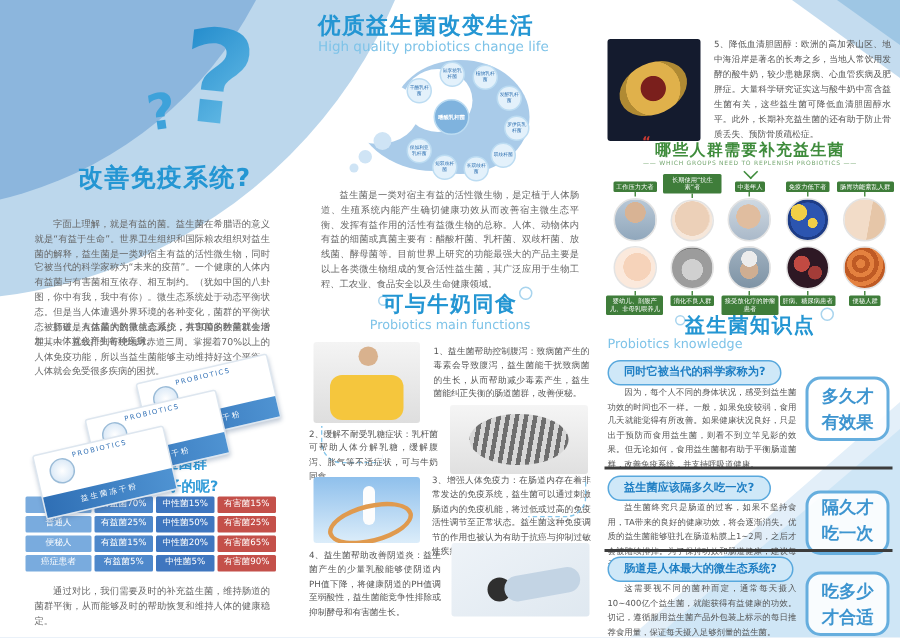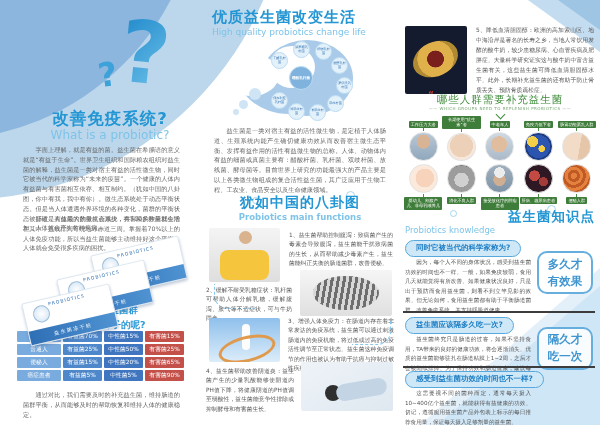--- a/index.html
+++ b/index.html
@@ -56,21 +56,21 @@
   .sw-hole{position:absolute;left:36px;top:6px;width:46px;height:42px;background:#fff;border-radius:50%;}
   .snode{position:absolute;width:17px;height:17px;border-radius:50%;background:#e3f1fb;border:0.5px solid #bcdcf2;
          color:#2d6fb0;font-size:3.2px;line-height:1.15;display:flex;align-items:center;justify-content:center;
          text-align:center;word-break:break-all;padding:1px;box-sizing:border-box;}
   .scenter{width:24px;height:24px;background:#7fb3de;color:#fff;font-size:3.6px;font-weight:bold;}
   .sdot{position:absolute;border-radius:50%;background:#cfe4f5;}
 
   .mid-intro{left:214px;top:126px;width:172px;}
 
   .func-title{left:210px;top:194px;width:180px;text-align:center;font-size:14px;}
-  .func-title-en{left:210px;top:212px;width:180px;text-align:center;font-size:8.5px;font-weight:bold;}
+  .func-title-en{left:210px;top:212px;width:180px;text-align:center;font-size:8.5px;}
   .deco{position:absolute;border:1px solid #a8d4ee;border-radius:50%;background:#fff;}
 
   .ftext{font-size:5.8px;line-height:1.62;color:#555;text-align:justify;}
   .img-ph{position:absolute;overflow:hidden;border-radius:2px;}
   .ph-yellow{background:linear-gradient(#f4f4f4,#dedede);}
   .ph-yellow::before{content:"";position:absolute;left:50%;top:6%;width:13px;height:13px;margin-left:-6px;border-radius:50%;background:#d9b28e;}
   .ph-yellow::after{content:"";position:absolute;left:15%;bottom:4%;width:70%;height:56%;border-radius:8px;background:#f5c63d;}
   .ph-stripe{background:linear-gradient(#f5f5f5,#e0e0e0);}
   .ph-stripe::before{content:"";position:absolute;left:14%;top:12%;width:72%;height:76%;border-radius:50%;
      background:repeating-linear-gradient(100deg,#6e6e6e 0 3px,#d8d8d8 3px 6px);}
@@ -81,21 +81,21 @@
   .ph-sleep::before{content:"";position:absolute;left:26%;top:46%;width:16px;height:16px;border-radius:50%;background:#2f2f2f;}
   .ph-sleep::after{content:"";position:absolute;left:38%;top:38%;width:55%;height:34%;border-radius:10px;background:#c3d4e4;transform:rotate(-10deg);}
   .ph-artery{background:#141b2e;}
   .ph-artery::before{content:"";position:absolute;left:12%;top:24%;width:76%;height:50%;border-radius:50%;transform:rotate(-25deg);
      background:radial-gradient(circle at 50% 50%, #7a1f1c 0 28%, #e0b14b 30% 62%, #b08a33 63%);}
 
   .dashline{position:absolute;border-color:#86c7ec;}
 
   
   .p5{left:476px;top:26px;width:118px;font-size:5.8px;line-height:1.72;}
-  .grp-title{left:405px;top:93px;width:190px;text-align:center;font-size:10.5px;font-weight:400;color:#3f8c3c;letter-spacing:1px;}
+  .grp-title{left:405px;top:93px;width:190px;text-align:center;font-size:10.5px;font-weight:700;color:#3f8c3c;letter-spacing:1px;}
   .grp-quote{left:428px;top:90px;font-size:9px;color:#cc3b33;font-weight:bold;}
   .grp-sub{left:405px;top:106px;width:190px;text-align:center;font-size:4px;color:#74a66f;letter-spacing:.5px;}
   .chev{left:497px;top:111px;width:6px;height:6px;border-right:1.5px solid #3f8c3c;border-bottom:1.5px solid #3f8c3c;transform:rotate(45deg);}
 
   .grid-row{position:absolute;left:404px;width:192px;display:flex;}
   .gcell{width:38.4px;display:flex;flex-direction:column;align-items:center;}
   .r1{top:116px;}
   .r1 .gcell{justify-content:flex-end;height:46px;}
   .r2{top:163px;}
   .glabel{background:#3f7d3a;color:#fff;font-size:4.2px;line-height:1.3;padding:1px 2px;border-radius:1px;
@@ -106,21 +106,21 @@
   .g2{background:radial-gradient(circle at 50% 45%,#ecd0b8 0 58%,#f6e7da 59%);}
   .g3{background:radial-gradient(circle at 48% 42%,#e0bd9f 0 38%,transparent 39%),linear-gradient(#cfd9e2,#aab9c9);}
   .g4{background:radial-gradient(circle at 28% 32%,#f2cf46 0 20%,transparent 21%),radial-gradient(circle at 62% 58%,#f2cf46 0 14%,transparent 15%),radial-gradient(circle at 50% 50%,#2c55b0 0 60%,#1d3c86 61%);}
   .g5{background:linear-gradient(100deg,#f2dcc8 0 60%,#e6c6a8 61%);}
   .g6{background:radial-gradient(circle at 55% 48%,#f6d3ba 0 45%,#fbe9dc 46%);}
   .g7{background:radial-gradient(circle at 50% 55%,#d0d0d0 0 35%,#9c9c9c 36% 70%,#787878 71%);}
   .g8{background:radial-gradient(circle at 50% 28%,#ececec 0 22%,transparent 23%),radial-gradient(circle at 50% 55%,#cfae92 0 30%,transparent 31%),linear-gradient(#9fb0bf,#7e93a5);}
   .g9{background:radial-gradient(circle at 35% 40%,#c24a42 0 22%,transparent 23%),radial-gradient(circle at 68% 62%,#a33c38 0 18%,transparent 19%),#2e1824;}
   .g10{background:repeating-radial-gradient(circle at 40% 40%,#e4813f 0 3px,#bf5a24 3px 6px);}
 
-  .know-title{left:405px;top:208px;width:190px;text-align:right;font-size:13.5px;}
+  .know-title{left:405px;top:208px;width:190px;text-align:center;font-size:13.5px;}
   .know-title-en{left:405px;top:225px;width:190px;text-align:left;font-size:8.5px;}
 
   .qpill{position:absolute;display:inline-block;font-size:7.5px;font-weight:bold;color:#1f7fc4;
          background:#cfe8f8;border:1px solid #58a8dd;border-radius:9px;padding:2px 10px 3px;}
   .qans{position:absolute;width:126px;font-size:5.6px;line-height:1.7;color:#555;text-align:justify;text-indent:2em;}
   .qbadge{position:absolute;width:52px;border:2px solid #66aede;border-radius:10px;background:rgba(255,255,255,.88);
           color:#3e95d0;font-weight:bold;font-size:11.5px;text-align:center;line-height:1.45;padding:3px 0;}
   .qdiv{position:absolute;left:403px;width:192px;height:1.5px;background:#3c3c3c;}
 
   .tri{position:absolute;}
@@ -138,21 +138,20 @@
   <div class="abs swoosh-dark"></div>
   <div class="abs tri tri-tr1"></div>
   <div class="abs tri tri-tr2"></div>
   <div class="abs tri tri-br2"></div>
   <div class="abs tri tri-br1"></div>
 
   <div class="abs qmark-big">?</div>
   <div class="abs qmark-small">?</div>
 
   <div class="abs h-cn left-title">改善免疫系统?</div>
-  <div class="abs h-en left-title-en">What is a probiotic?</div>
 
   <div class="abs para p1">字面上理解，就是有益的菌。益生菌在希腊语的意义就是“有益于生命”。世界卫生组织和国际粮农组织对益生菌的解释，益生菌是一类对宿主有益的活性微生物，同时它被当代的科学家称为“未来的疫苗”。一个健康的人体内有益菌与有害菌相互依存、相互制约。（犹如中国的八卦图，你中有我，我中有你）。微生态系统处于动态平衡状态。但是当人体遭遇外界环境的各种变化，菌群的平衡状态被打破，有益菌的数量就会减少，有害菌的数量就会增加，人体就会产生各种疾病。</div>
   <div class="abs para p2">肠道是人体最大的微生态系统，共500多种菌群生活在其中，直线排列可绕地球赤道三周。掌握着70%以上的人体免疫功能，所以当益生菌能够主动维持好这个平衡，人体就会免受很多疾病的困扰。</div>
 
   <div class="abs" style="left:20px;top:243px;width:165px;height:95px;">
     <div class="pbox" style="left:74px;top:2px;z-index:1;">
       <div class="ptop">PROBIOTICS</div>
       <div class="pbadge"></div>
       <div class="pband">益生菌冻干粉</div>
     </div>
@@ -222,21 +221,21 @@
     <div class="snode" style="left:76px;top:64px;">长双歧杆菌</div>
     <div class="snode" style="left:55px;top:63px;">短双歧杆菌</div>
     <div class="snode" style="left:38px;top:52px;">保加利亚乳杆菌</div>
     <div class="snode scenter" style="left:56px;top:26px;">嗜酸乳杆菌</div>
   </div>
 
   <div class="abs para mid-intro">益生菌是一类对宿主有益的活性微生物，是定植于人体肠道、生殖系统内能产生确切健康功效从而改善宿主微生态平衡、发挥有益作用的活性有益微生物的总称。人体、动物体内有益的细菌或真菌主要有：醋酸杆菌、乳杆菌、双歧杆菌、放线菌、酵母菌等。目前世界上研究的功能最强大的产品主要是以上各类微生物组成的复合活性益生菌，其广泛应用于生物工程、工农业、食品安全以及生命健康领域。</div>
 
   <div class="abs deco" style="left:252px;top:197px;width:5px;height:5px;"></div>
   <div class="abs deco" style="left:346px;top:191px;width:7px;height:7px;"></div>
-  <div class="abs h-cn func-title">犹如中国的八卦图</div>
+  <div class="abs h-cn func-title">可与牛奶同食</div>
   <div class="abs h-en func-title-en">Probiotics main functions</div>
 
   <div class="abs img-ph ph-yellow" style="left:209px;top:228px;width:71px;height:54px;"></div>
   <div class="abs ftext" style="left:289px;top:231px;width:104px;">1、益生菌帮助控制腹泻：致病菌产生的毒素会导致腹泻，益生菌能干扰致病菌的生长，从而帮助减少毒素产生，益生菌能纠正失衡的肠道菌群，改善便秘。</div>
 
   <div class="abs dashline" style="left:214px;top:284px;width:40px;height:24px;border-left:1px dashed #86c7ec;border-bottom:1px dashed #86c7ec;border-radius:0 0 0 14px;"></div>
   <div class="abs ftext" style="left:206px;top:286px;width:86px;">2、缓解不耐受乳糖症状：乳杆菌可帮助人体分解乳糖，缓解腹泻、胀气等不适症状，可与牛奶同食。</div>
   <div class="abs img-ph ph-stripe" style="left:300px;top:270px;width:92px;height:46px;"></div>
 
   <div class="abs ftext" style="left:288px;top:317px;width:106px;">3、增强人体免疫力：在肠道内存在着非常发达的免疫系统，益生菌可以通过刺激肠道内的免疫机能，将过低或过高的免疫活性调节至正常状态。益生菌这种免疫调节的作用也被认为有助于抗癌与抑制过敏性疾病。</div>
@@ -326,16 +325,20 @@
 
   <div class="qpill" style="left:405px;top:317px;">益生菌应该隔多久吃一次?</div>
   <div class="qans" style="left:405px;top:335px;">益生菌终究只是肠道的过客，如果不坚持食用，TA带来的良好的健康功效，将会逐渐消失。优质的益生菌能够驻扎在肠道粘膜上1~2周，之后才会被陆续排掉。为了保持功效和肠道健康，建议每天定量食用益生菌。</div>
   <div class="qbadge" style="left:537px;top:327px;font-family:Liberation Mono, monospace;">
     <span style="display:block;">隔久才</span>
     <span style="display:block;">吃一次</span>
   </div>
 
   <div class="qdiv" style="top:366px;"></div>
 
-  <div class="qpill" style="left:405px;top:371px;">感受到益生菌功效的时间也不一样?</div>
+  <div class="qpill" style="left:405px;top:371px;">肠道是人体最大的微生态系统?</div>
   <div class="qans" style="left:405px;top:389px;">这需要视不同的菌种而定，通常每天摄入10~400亿个益生菌，就能获得有益健康的功效。切记，遵循服用益生菌产品外包装上标示的每日推荐食用量，保证每天摄入足够剂量的益生菌。</div>
+  <div class="qbadge" style="left:537px;top:381px;">
+    <span style="display:block;">吃多少</span>
+    <span style="display:block;">才合适</span>
+  </div>
 
 </div>
 
 </body></html>

